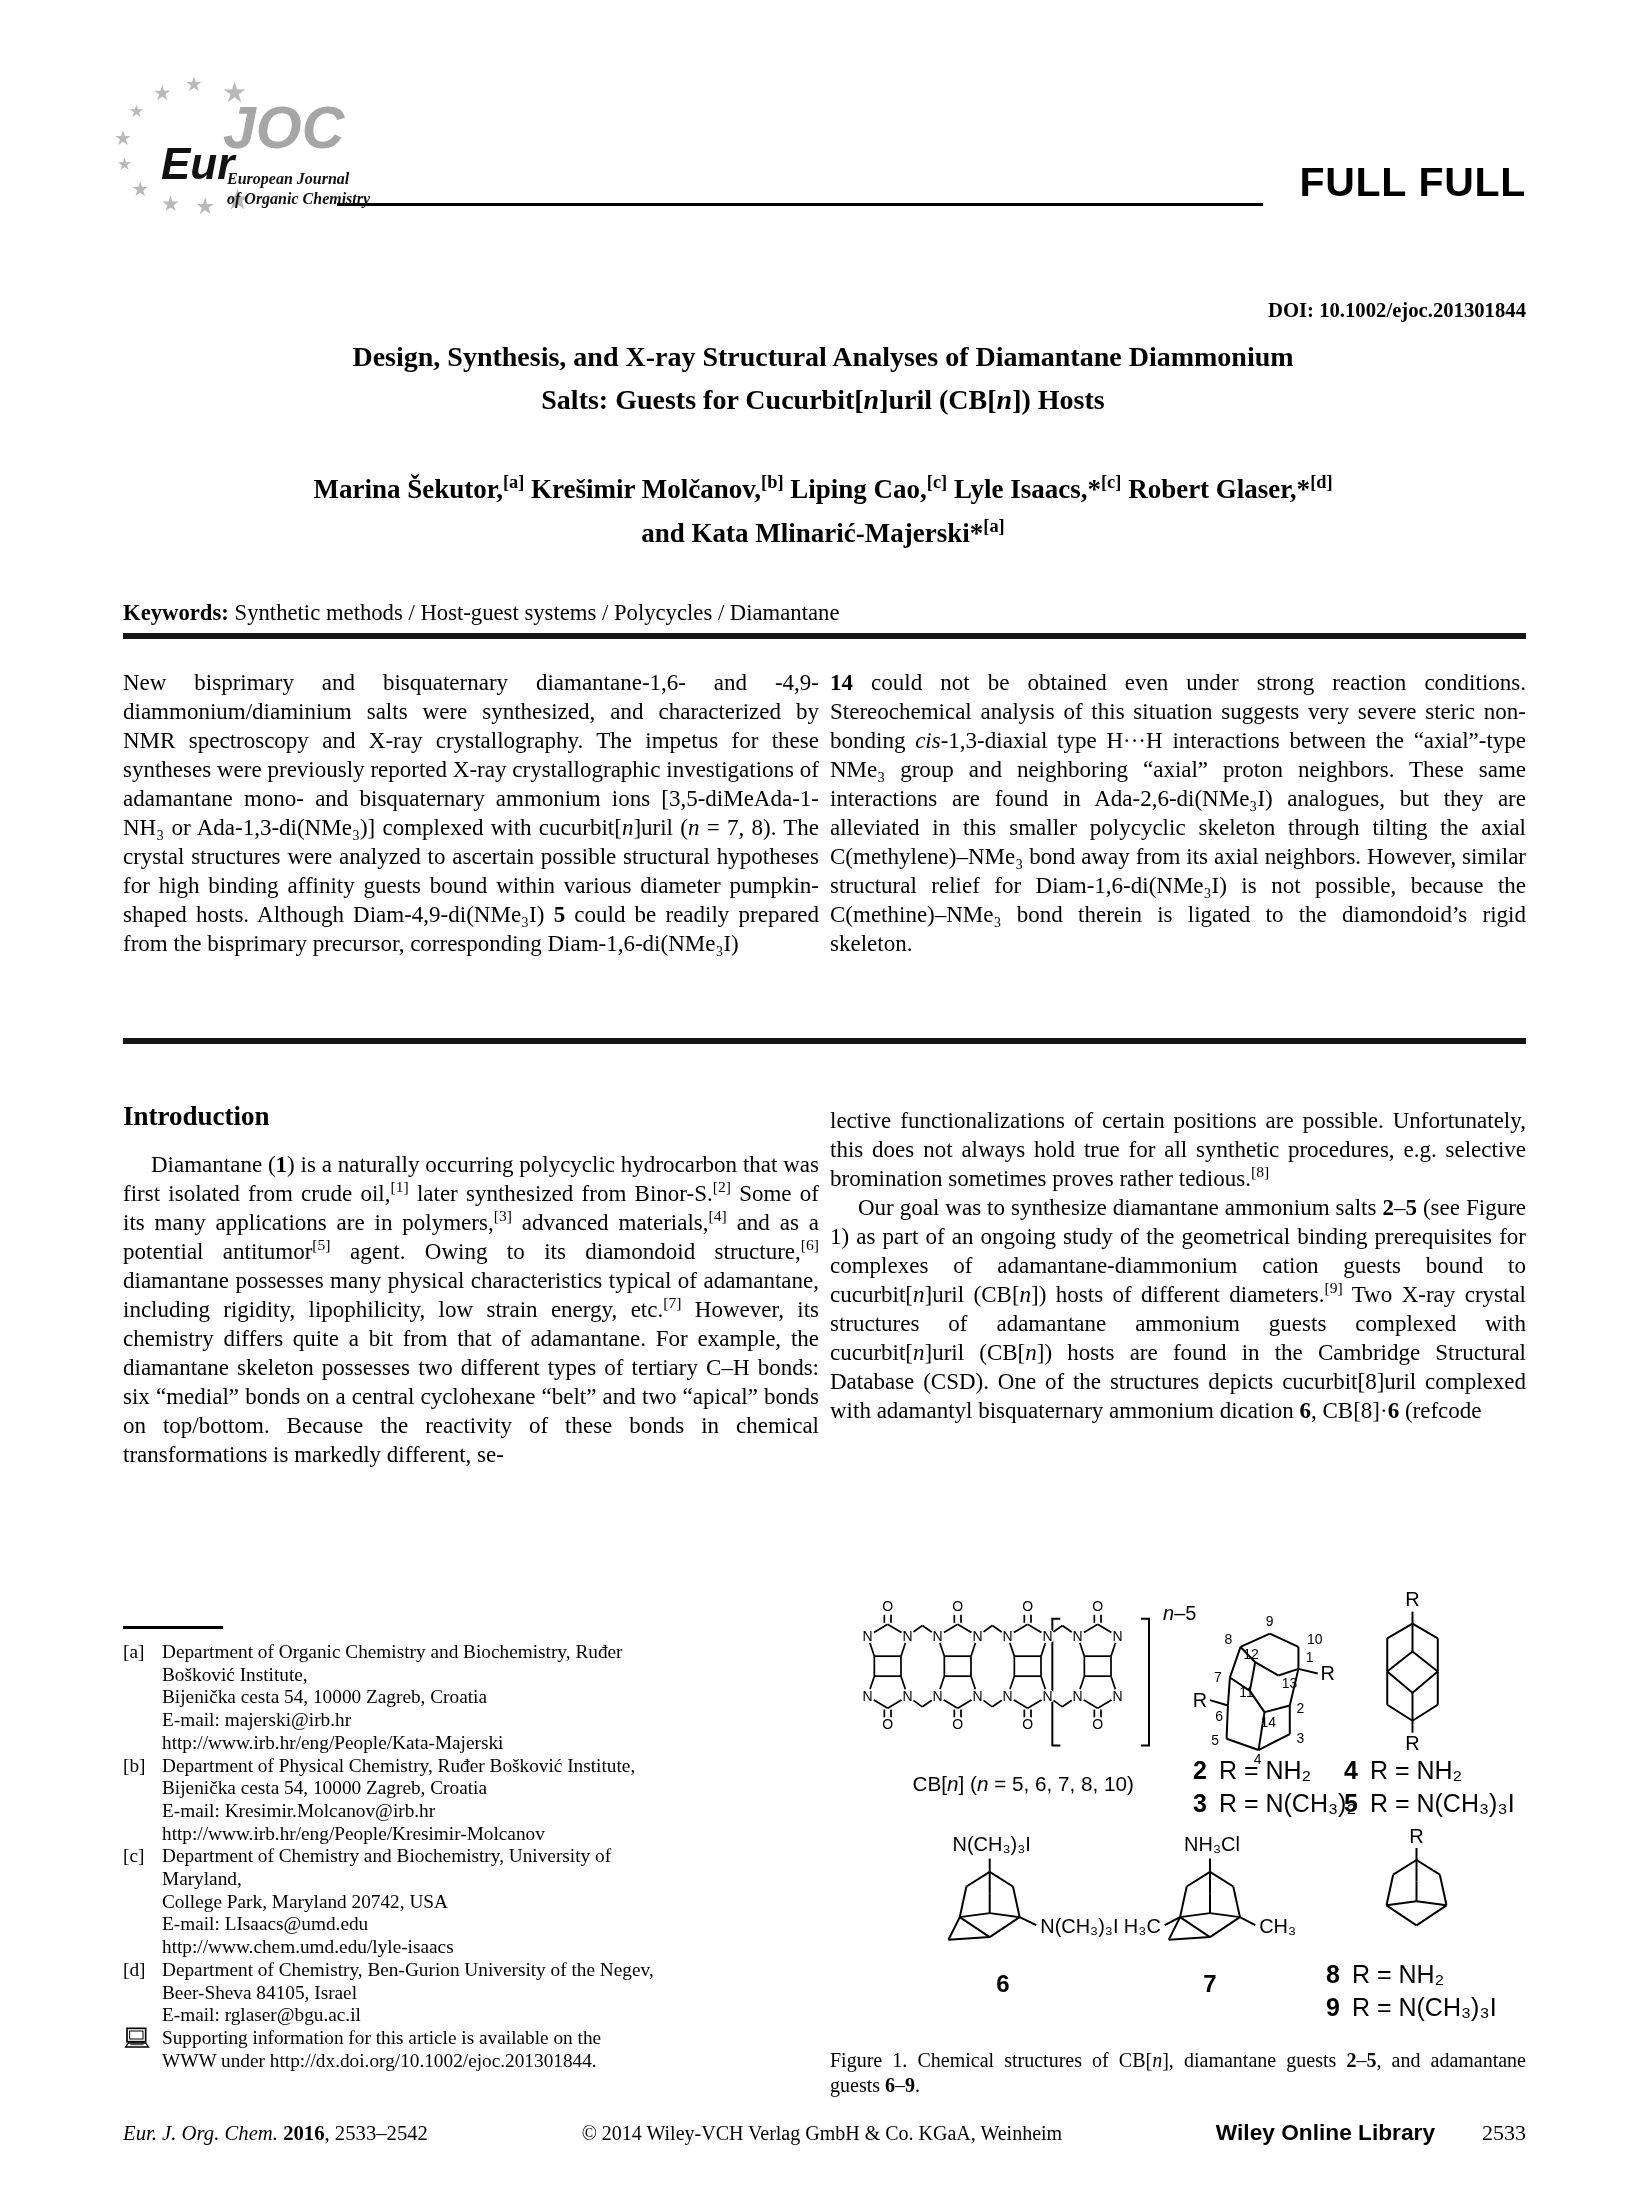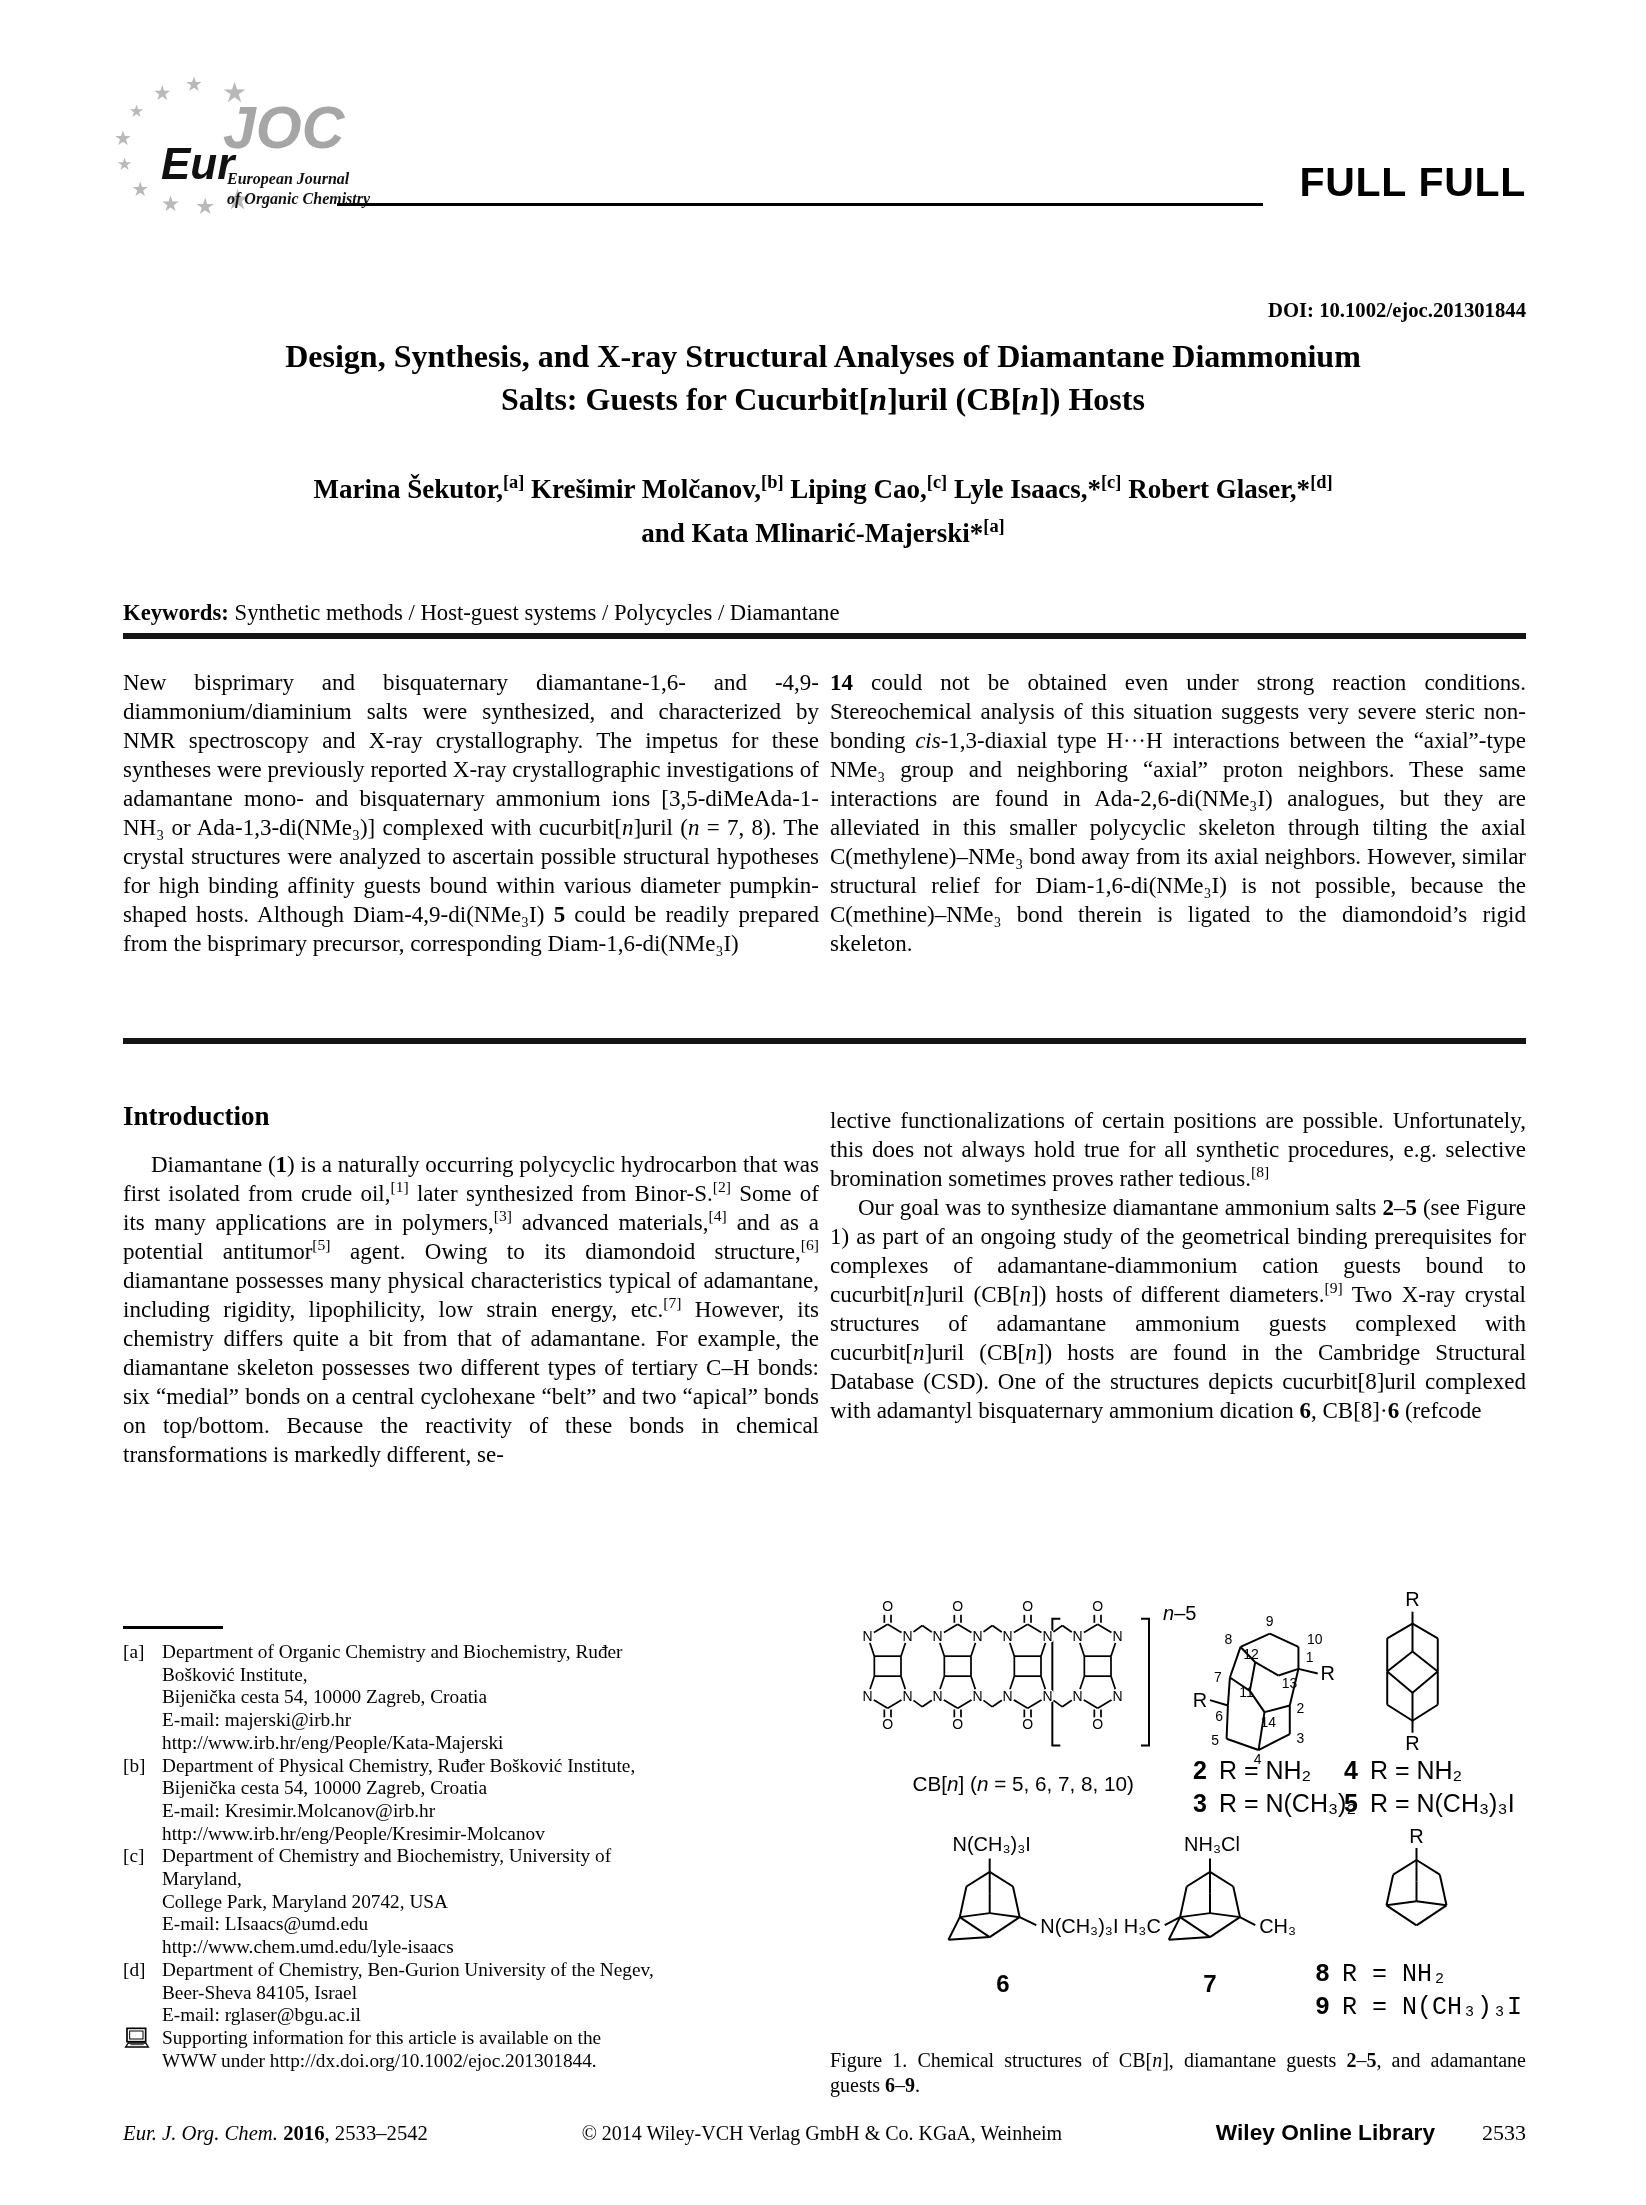--- a/index.html
+++ b/index.html
@@ -17,21 +17,21 @@
             font-style:italic;font-weight:bold;font-size:44px;color:#111;margin-top:32px;}
   .logo-joc{position:absolute;left:113px;top:18.7px;font-family:"Liberation Sans",sans-serif;
             font-style:italic;font-weight:bold;font-size:59px;color:#a6a6a6;}
   .logo-sub{position:absolute;left:117px;font-style:italic;font-weight:bold;font-size:16px;color:#111;}
   .hrule{left:337px;top:203px;width:926px;height:3.3px;background:#000;}
   .fullpaper{left:0;right:120px;top:159px;text-align:right;font-weight:bold;font-size:41px;
              font-family:"Liberation Sans",sans-serif;letter-spacing:0.7px;}
   .doi{left:0;right:120px;top:299px;text-align:right;font-weight:bold;font-size:20.7px;}
 
   .title{left:123px;top:335px;width:1400px;text-align:center;font-weight:bold;
-         font-size:32px;line-height:43px;}
+         font-size:28px;line-height:43px;}
   .authors{left:123px;top:467px;width:1400px;text-align:center;font-weight:bold;
            font-size:27px;line-height:44px;}
   .keywords{left:123px;top:600px;width:1400px;font-size:22.7px;}
   .rule1{left:123px;top:633px;width:1403px;height:6px;background:#141414;}
   .rule2{left:123px;top:1038px;width:1403px;height:6px;background:#141414;}
 
   .bodytext{font-size:23px;line-height:29px;}
   .abs-left{left:123px;top:668px;width:696px;}
   .abs-right{left:830px;top:668px;width:696px;}
   .intro-h{left:123px;top:1101px;font-size:27px;font-weight:bold;}
@@ -415,21 +415,21 @@
         <line x1="75" y1="70" x2="65" y2="116"></line>
           <line x1="145" y1="70" x2="155" y2="116"></line>
         <line x1="110" y1="80" x2="110" y2="110"></line>
         <line x1="110" y1="110" x2="65" y2="116"></line>
           <line x1="110" y1="110" x2="155" y2="116"></line>
         <line x1="65" y1="116" x2="110" y2="146"></line>
           <line x1="155" y1="116" x2="110" y2="146"></line>
       </g>
       <text class="grouplabel" text-anchor="middle" x="110" y="22">R</text>
     </svg>
-    <div class="cmpd-row" style="left:485px;top:385px;font-family:Liberation Mono, monospace;">
+    <div class="cmpd-row" style="left:496px;top:385px;">
       <div><span class="cnum">8</span><span>R = NH₂</span></div>
       <div><span class="cnum">9</span><span>R = N(CH₃)₃I</span></div>
     </div>
 
     <div class="figcap">Figure 1. Chemical structures of CB[<i>n</i>], diamantane guests <b>2</b>–<b>5</b>, and adamantane guests <b>6</b>–<b>9</b>.</div>
   </div>
 
   <div class="abs footer">
     <span class="f-ref"><i>Eur. J. Org. Chem.</i> <b>2016</b>, 2533–2542</span>
     <span class="f-copy">© 2014 Wiley-VCH Verlag GmbH &amp; Co. KGaA, Weinheim</span>

